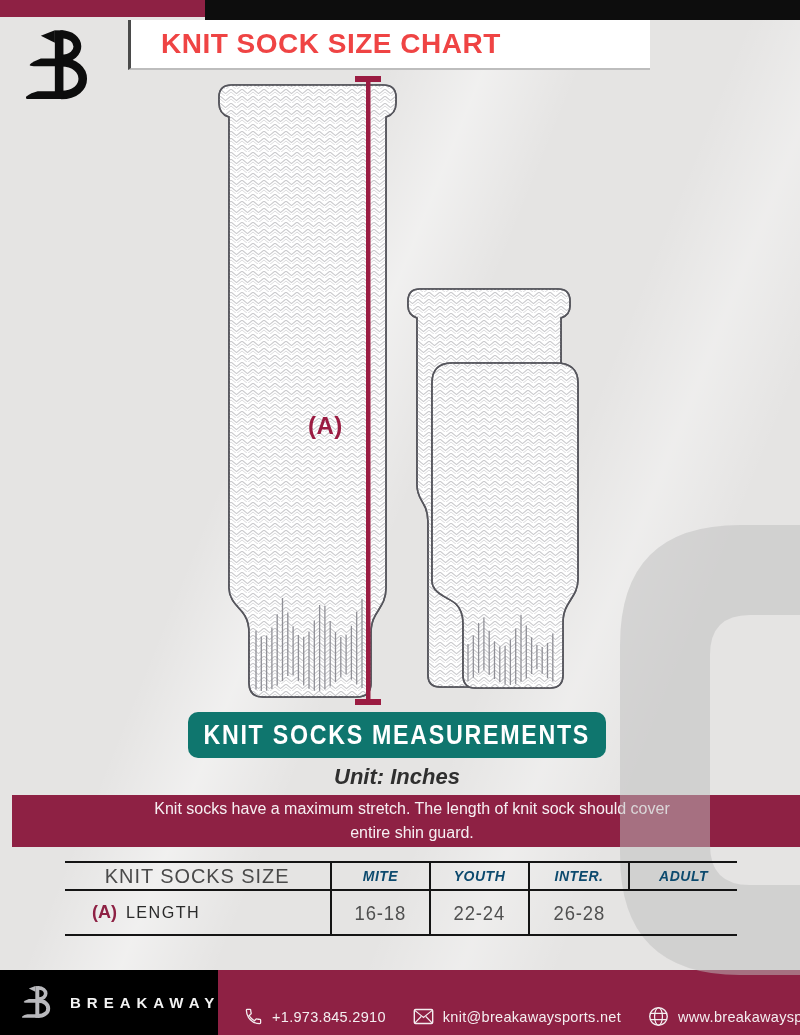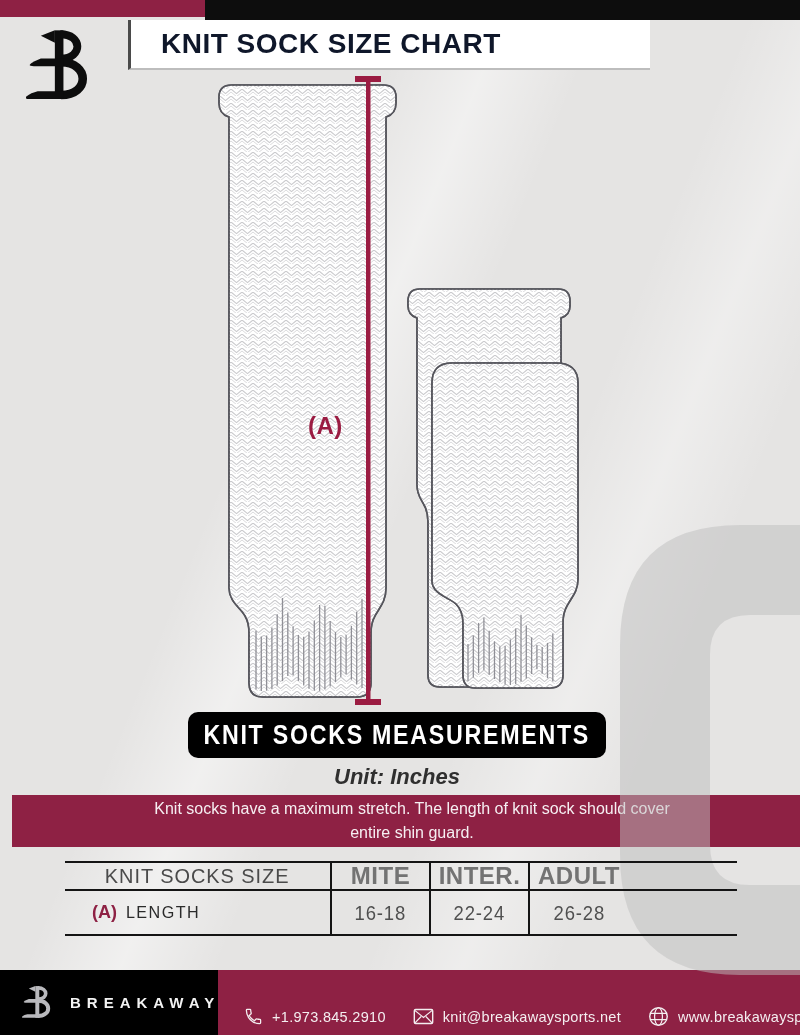--- a/index.html
+++ b/index.html
@@ -21,21 +21,21 @@
   .strip-black  { position:absolute; left:205px; top:0; width:595px; height:20px; background:#0d0d0d; z-index:4;}
 
   
   .logo-header { position:absolute; left:26px; top:24px; width:78px; height:86px; color:#0d0d0d; z-index:4;}
   .title-box {
     position:absolute; left:128px; top:20px; width:522px; height:50px;
     background:#ffffff; z-index:4;
     border-left:3px solid #4a4a4a; border-bottom:2px solid #bdbdbd;
     display:flex; align-items:center; padding-left:30px;
   }
-  .title-box h1 { font-size:28px; font-weight:bold; letter-spacing:0.5px; color:#0f172a; white-space:nowrap; }
+  .title-box h1 { font-size:28px; font-weight:bold; letter-spacing:0.5px; color:#ef4444; white-space:nowrap; }
   .year-box {
     position:absolute; left:648px; top:17px; width:152px; height:51px;
     background:#8e2144; z-index:5; display:flex; align-items:center; justify-content:center;
   }
   .year-box span{
     color:#fff; font-size:21px; font-weight:bold; letter-spacing:5px;
     display:inline-block; transform:scaleX(0.92); white-space:nowrap;
   }
 
   
@@ -46,21 +46,21 @@
   }
   .sock-outline { stroke:#55555c; stroke-width:1.6; }
   #ribs-large line, #ribs-small line { stroke:#8f8f96; stroke-width:1.3; }
 
   
   .watermark { position:absolute; left:560px; top:505px; z-index:3; opacity:0.5; pointer-events:none; }
 
   
   .banner-black {
     position:absolute; left:188px; top:712px; width:418px; height:46px; z-index:4;
-    background:#000000; border-radius:10px; display:flex; align-items:center; justify-content:center;
+    background:#0f766e; border-radius:10px; display:flex; align-items:center; justify-content:center;
   }
   .banner-black span{
     color:#fff; font-size:27px; font-weight:bold; letter-spacing:2px; white-space:nowrap;
     display:inline-block; transform:scaleX(0.86);
   }
   .unit-label {
     position:absolute; left:97px; top:764px; width:600px; z-index:4;
     text-align:center; font-style:italic; font-weight:bold; font-size:22px; color:#2f2f2f;
   }
   .note-banner {
@@ -73,21 +73,21 @@
   .size-table {
     position:absolute; left:65px; top:861px; width:672px; z-index:4;
     border-top:2px solid #141414; border-bottom:2px solid #141414;
   }
   .t-row { display:grid; grid-template-columns:265px 99px 99px 100px 109px; }
   .t-row.head { border-bottom:2px solid #141414; }
   .t-cell { display:flex; align-items:center; justify-content:center; height:43px; }
   .t-row.head .t-cell { height:26px; }
   .t-cell.val { border-left:2px solid #141414; }
   .size-header { color:#4a4a4a; font-size:21px; letter-spacing:1px; display:inline-block; transform:scaleX(0.95); white-space:nowrap;}
-  .col-head { color:#737373; font-size:24px; font-weight:bold; letter-spacing:0.5px; }
+  .col-head { color:#0c4a6e; font-size:14px; font-weight:bold; letter-spacing:0.5px;font-style:italic; }
   .cond { color:#4f4f4f; font-size:21px; display:inline-block; transform:scaleX(0.88); letter-spacing:1px; white-space:nowrap;}
   .t-cell.rowlabel { justify-content:flex-start; padding-left:27px; }
   .ref-a { color:#8e2144; font-weight:bold; font-size:18px; margin-right:7px; }
   .row-label-text { color:#2b2b2b; font-size:17px; letter-spacing:1.5px; display:inline-block; transform:scaleX(0.95);}
 
   
   .footer { position:absolute; left:0; top:970px; width:800px; height:65px; background:#8e2144; z-index:2; display:flex; }
   .footer-brand {
     width:218px; height:65px; background:#000000; flex:0 0 auto;
     display:flex; align-items:center; padding-left:22px; z-index:3;
@@ -216,20 +216,23 @@
 
   <div class="size-table">
     <div class="t-row head">
       <div class="t-cell">
         <span class="size-header">KNIT SOCKS SIZE</span>
       </div>
       <div class="t-cell val">
         <span class="col-head">MITE</span>
       </div>
       <div class="t-cell val">
+        <span class="col-head">YOUTH</span>
+      </div>
+      <div class="t-cell val">
         <span class="col-head">INTER.</span>
       </div>
       <div class="t-cell val">
         <span class="col-head">ADULT</span>
       </div>
     </div>
     <div class="t-row">
       <div class="t-cell rowlabel">
         <span class="ref-a">(A)</span>
         <span class="row-label-text">LENGTH</span>

